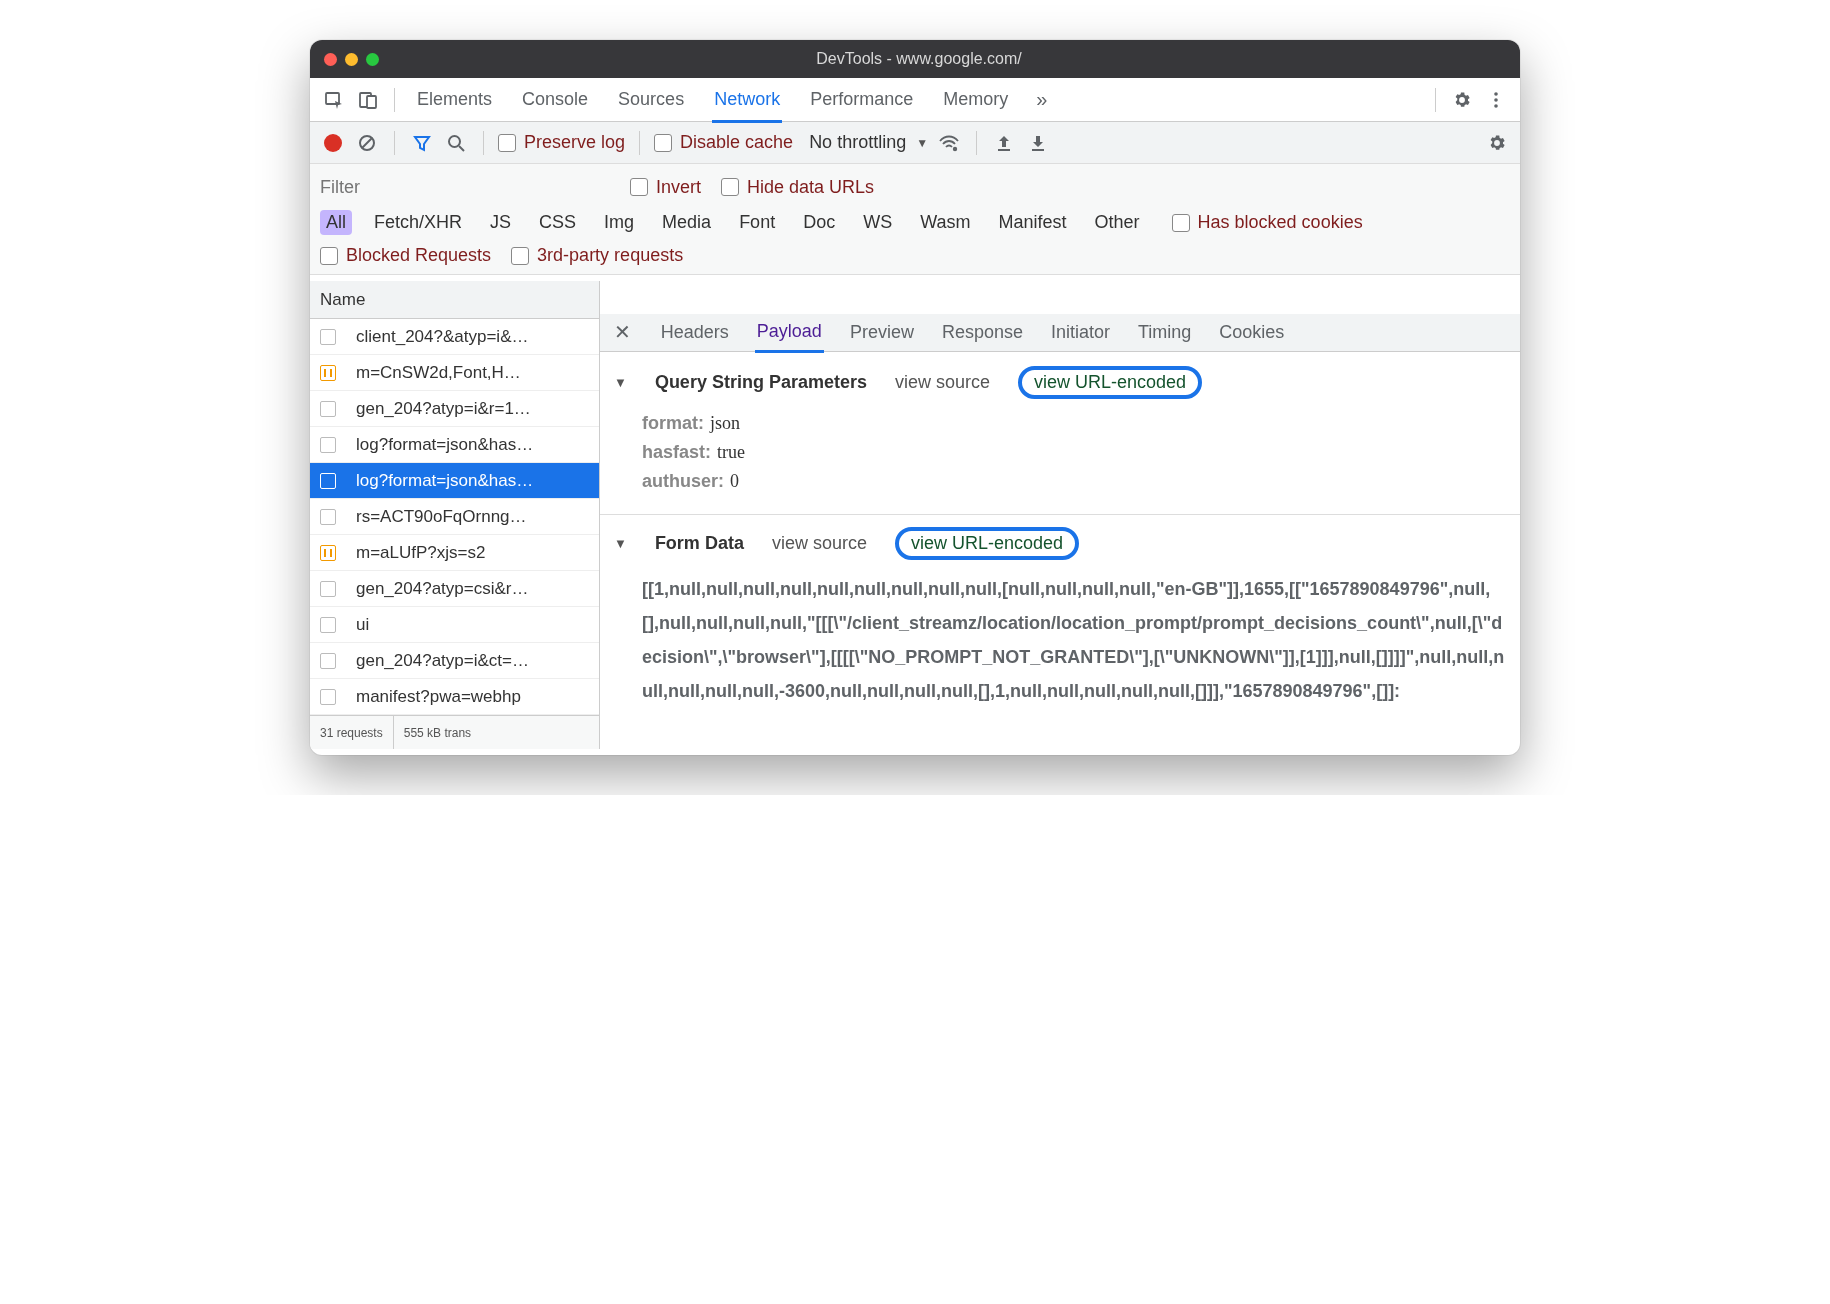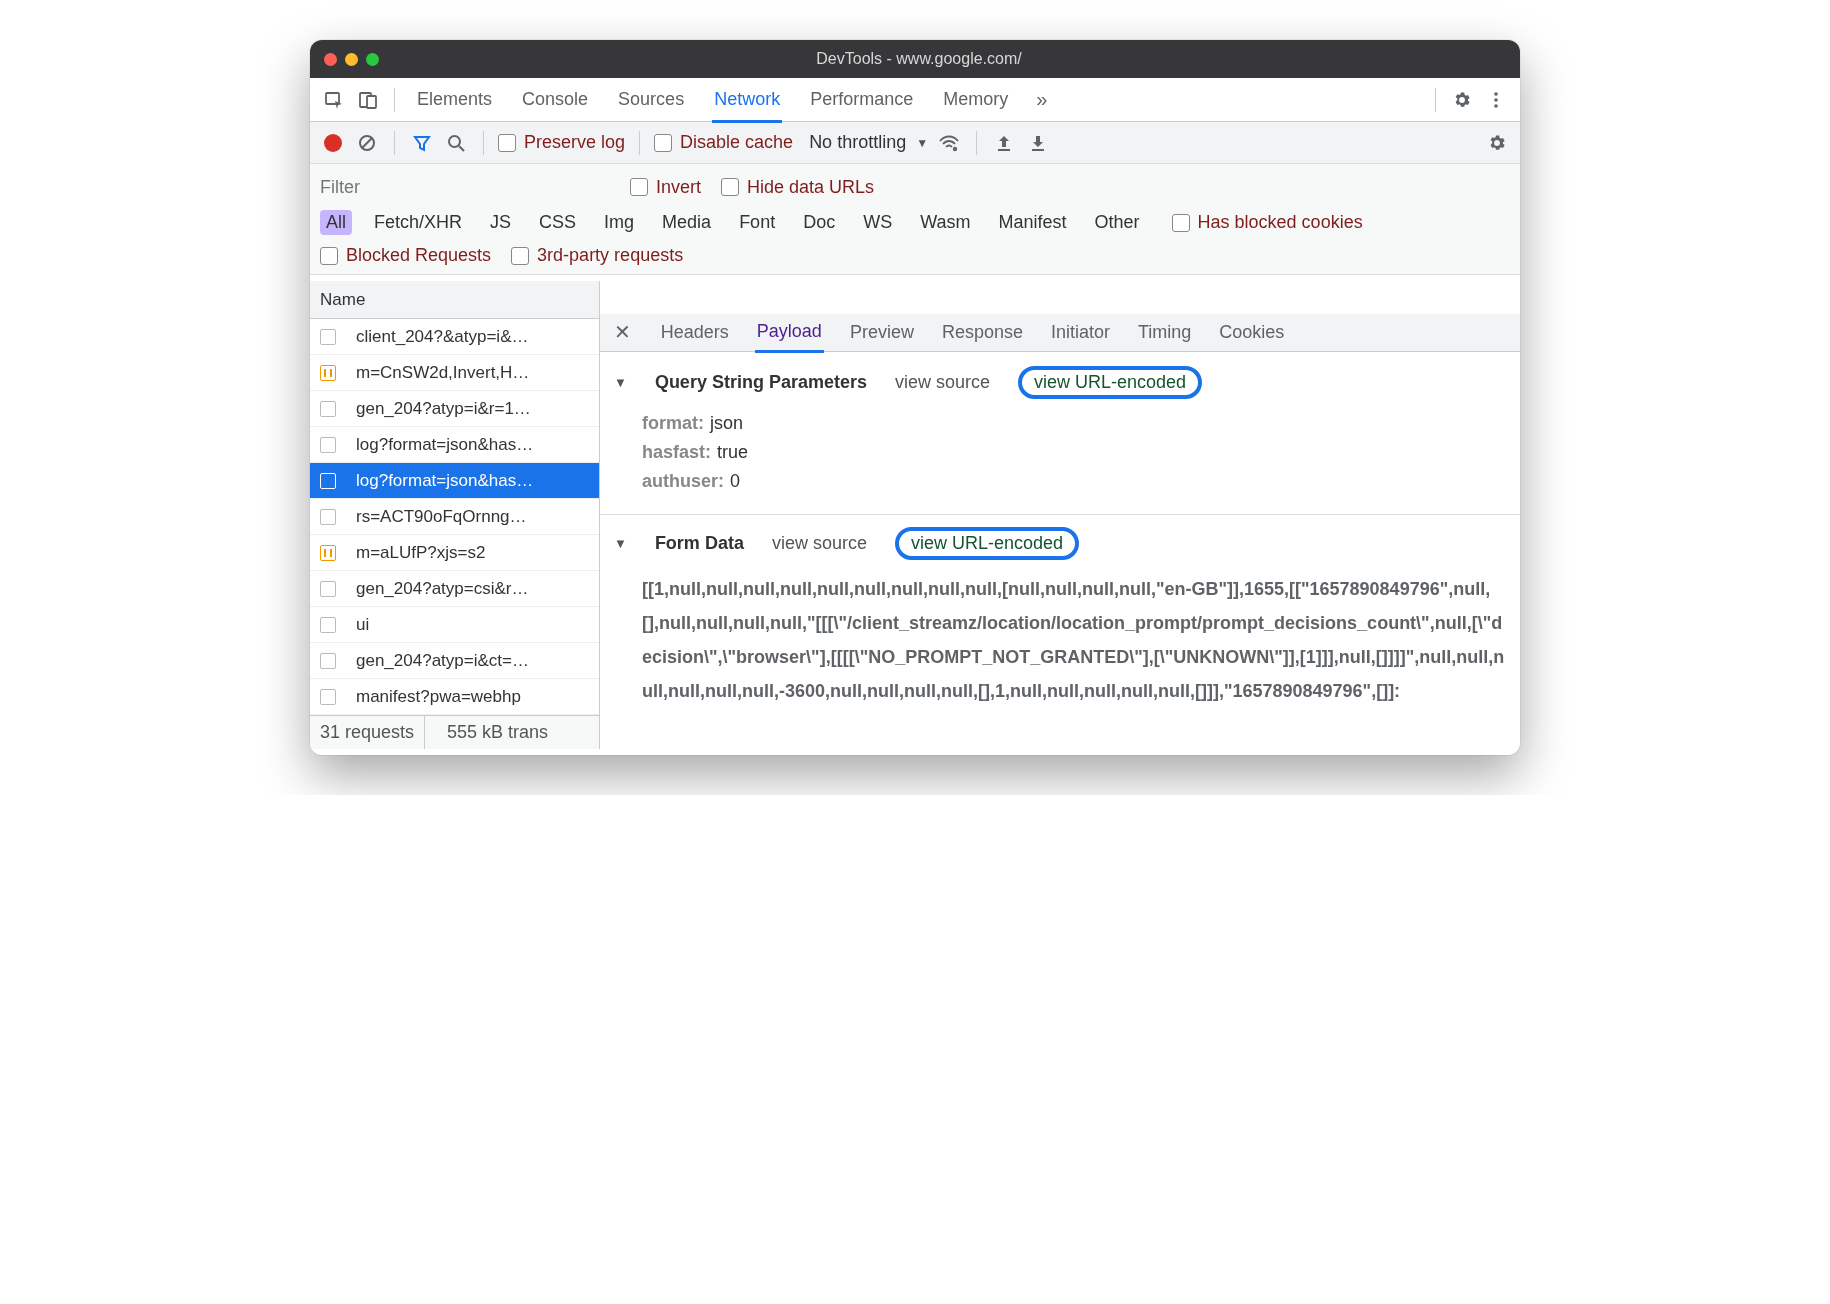--- a/index.html
+++ b/index.html
@@ -105,21 +105,21 @@
     white-space: nowrap; overflow:hidden; text-overflow:ellipsis; cursor:pointer;
   }
   .req-row .ricon { width:16px; height:16px; border:1.5px solid #bbb; border-radius:2px; flex-shrink:0; }
   .req-row .ricon.js { border-color: #f29900; position:relative; }
   .req-row .ricon.js::after{content:"";position:absolute;inset:3px;border-left:2px solid #f29900;border-right:2px solid #f29900;}
   .req-row.selected { background:#1a73e8; color:#fff; }
   .req-row.selected .ricon { border-color: #fff; }
   .req-row span.label{ overflow:hidden; text-overflow:ellipsis; }
   .list-footer {
     height: 34px; border-top: 1px solid #ccc; background:#f7f8f8;
-    display:flex; align-items:center; font-size:18px; color:#555;gap:12px;
+    display:flex; align-items:center; font-size:12px; color:#555;
   }
   .list-footer div { padding: 0 10px; border-right:1px solid #ccc; height:100%; display:flex; align-items:center;}
   .list-footer div:last-child{border-right:none; overflow:hidden; white-space:nowrap;}
 
   
   .detail { flex:1; display:flex; flex-direction:column; overflow:hidden; }
   .detail-tabs {
     height:38px; display:flex; align-items:center; gap: 24px;
     border-bottom:1px solid #ccc; padding: 0 10px; background: #f1f3f4;
   }
@@ -128,21 +128,21 @@
   .dtab.active { color:#4c1d95; border-bottom:3px solid #1a73e8; font-weight:400; margin-bottom:-1px;}
   .detail-body { flex:1; overflow:auto; padding: 8px 14px; font-size:18px; color:#333;}
   .section-head { display:flex; align-items:center; gap: 28px; padding: 6px 0; }
   .caret { font-size: 13px; color:#555; }
   .section-title { font-weight:700; }
   .link { color:#555; cursor:pointer; }
   .highlight { border:4px solid #1a73e8; border-radius: 18px; padding: 2px 12px; color:#14532d;}
   .params { padding: 4px 0 12px 28px; }
   .param-row { padding: 4px 0; display:flex; gap: 6px;}
   .pkey { color:#888; font-weight:600;}
-  .pval { font-family: Liberation Sans, sans-serif; color:#333;}
+  .pval { font-family: Liberation Serif, serif; color:#333;}
   .divider { border-top:1px solid #ddd; margin: 6px -14px; }
   .formdata {
     padding: 6px 0 0 28px; color:#5f6367; font-weight:600;
     font-size:18px; line-height: 1.9; word-break: break-all;
   }
 
   svg { display:block; }
 </style>
 </head>
 <body>
@@ -305,21 +305,21 @@
 
     <div class="req-list">
       <div class="list-header">Name</div>
       <div class="list-body" id="req-body">
           <div class="req-row">
             <span class="ricon"></span>
             <span class="label">client_204?&amp;atyp=i&amp;…</span>
           </div>
           <div class="req-row">
             <span class="ricon js"></span>
-            <span class="label">m=CnSW2d,Invert,H…</span>
+            <span class="label">m=CnSW2d,Font,H…</span>
           </div>
           <div class="req-row">
             <span class="ricon"></span>
             <span class="label">gen_204?atyp=i&amp;r=1…</span>
           </div>
           <div class="req-row">
             <span class="ricon"></span>
             <span class="label">log?format=json&amp;has…</span>
           </div>
           <div class="req-row selected">

